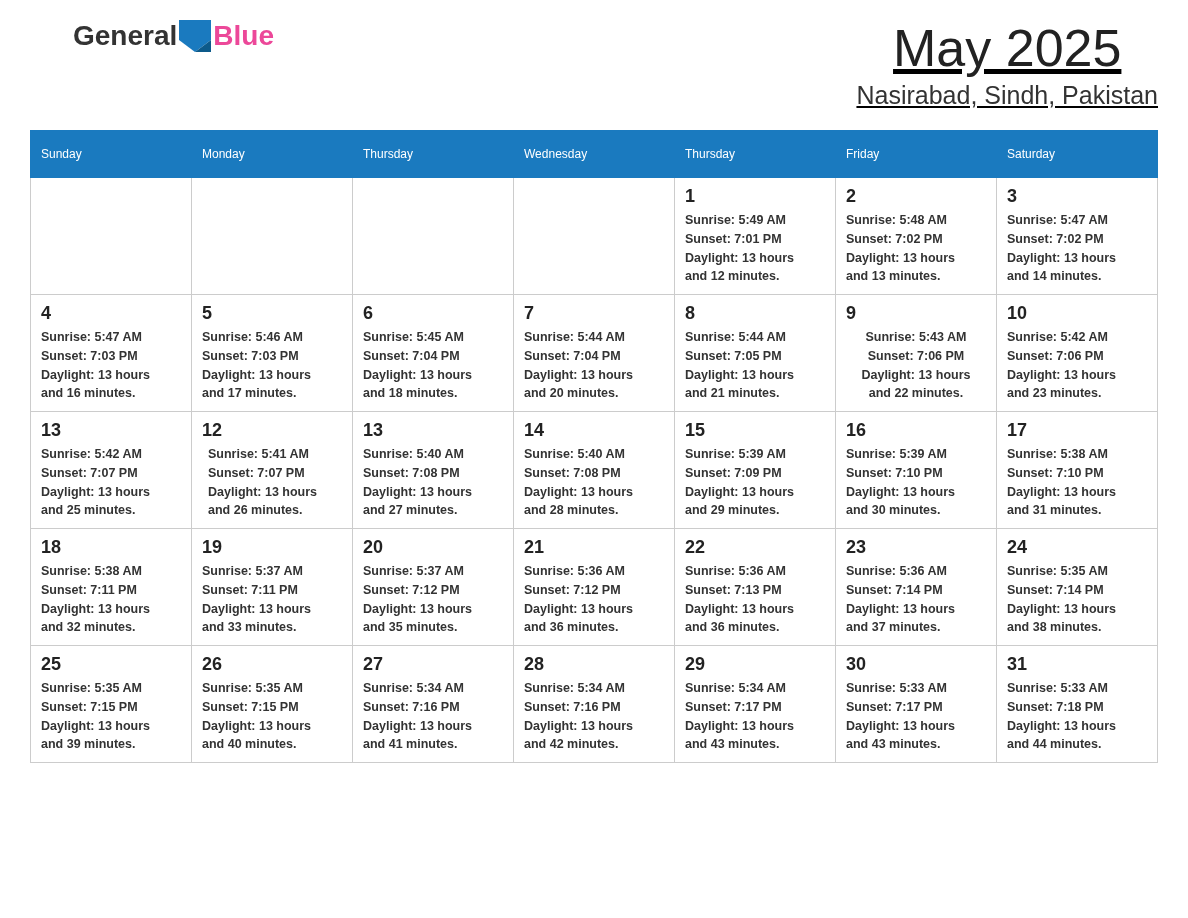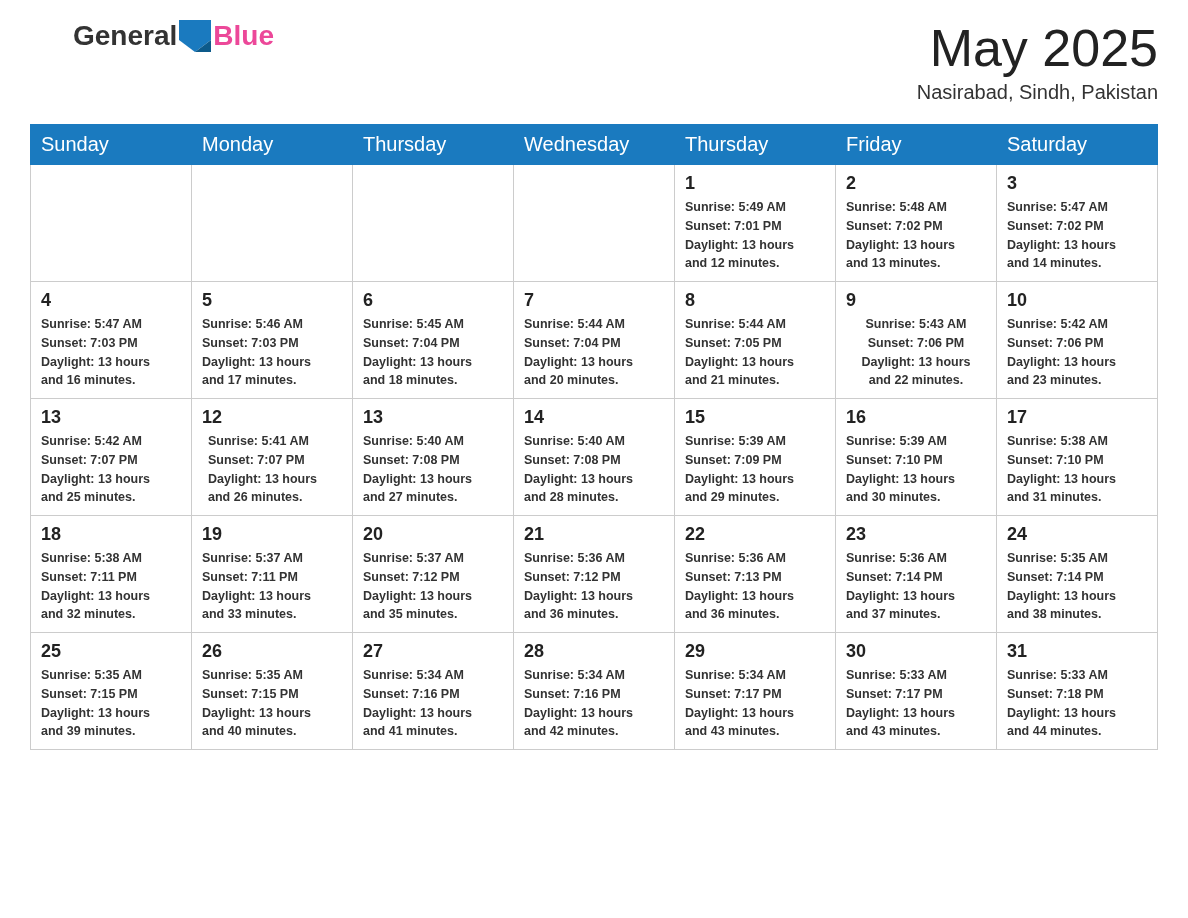--- a/index.html
+++ b/index.html
@@ -31,44 +31,45 @@
       width: 32px;
       height: 32px;
       margin: 0 2px;
     }
     .logo-text-blue {
       font-size: 28px;
       font-weight: bold;
       color: #ec4899;
     }
     .title-block {
-      text-align: right;
+      text-align: center;
+      text-decoration: underline;
     }
     .calendar-title {
       font-size: 52px;
       font-weight: normal;
       color: #222;
       line-height: 1.1;
     }
     .calendar-subtitle {
-      font-size: 20px;
+      font-size: 25px;
       color: #333;
       margin-top: 4px;
     }
     .calendar-table {
       width: 100%;
       border-collapse: collapse;
       border: 1px solid #aaa;
     }
     .calendar-table th {
       background-color: #1a7abf;
       color: #fff;
-      font-size: 20px;
+      font-size: 12px;
       font-weight: normal;
-      padding: 8px 10px;
+      padding: 16px 10px;
       text-align: left;
       border: 1px solid #1a7abf;
     }
     .calendar-table td {
       vertical-align: top;
       padding: 8px 10px;
       border: 1px solid #ccc;
       width: calc(100% / 7);
       min-height: 100px;
       font-size: 13px;

